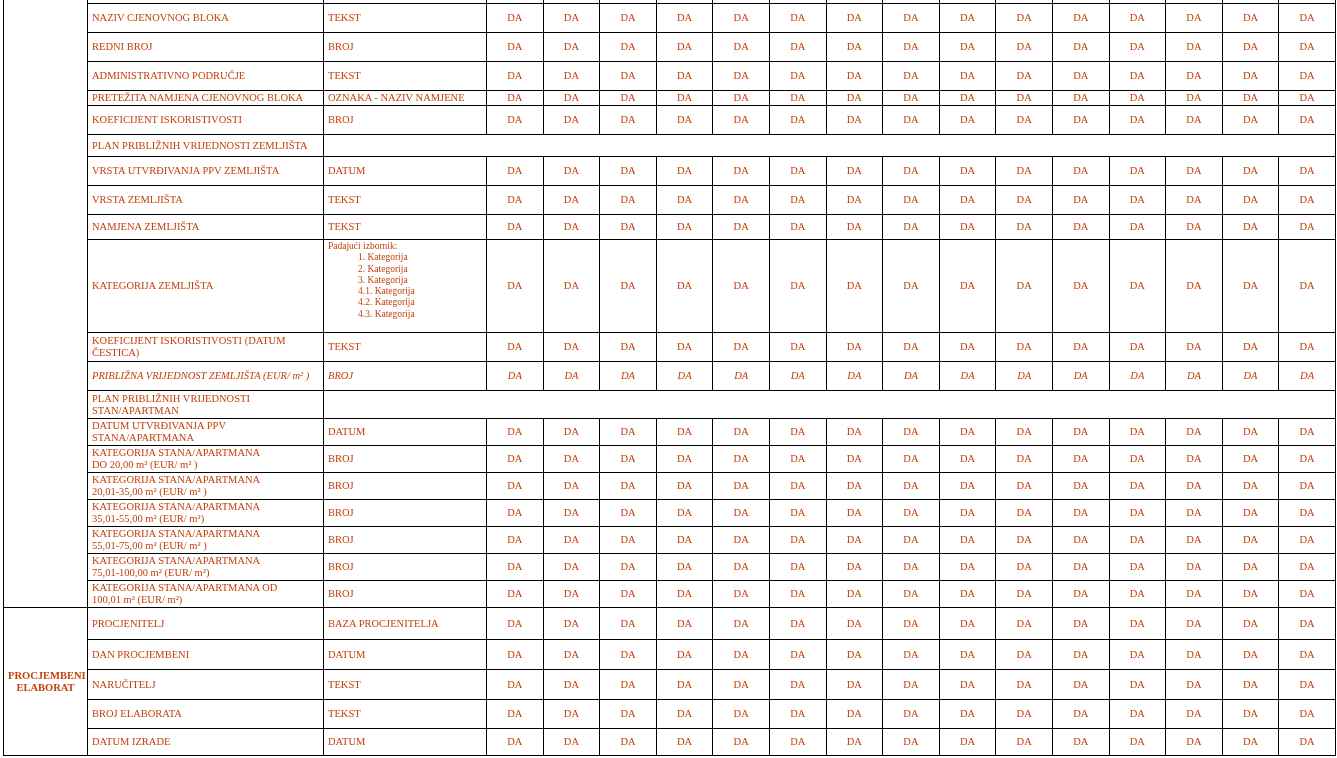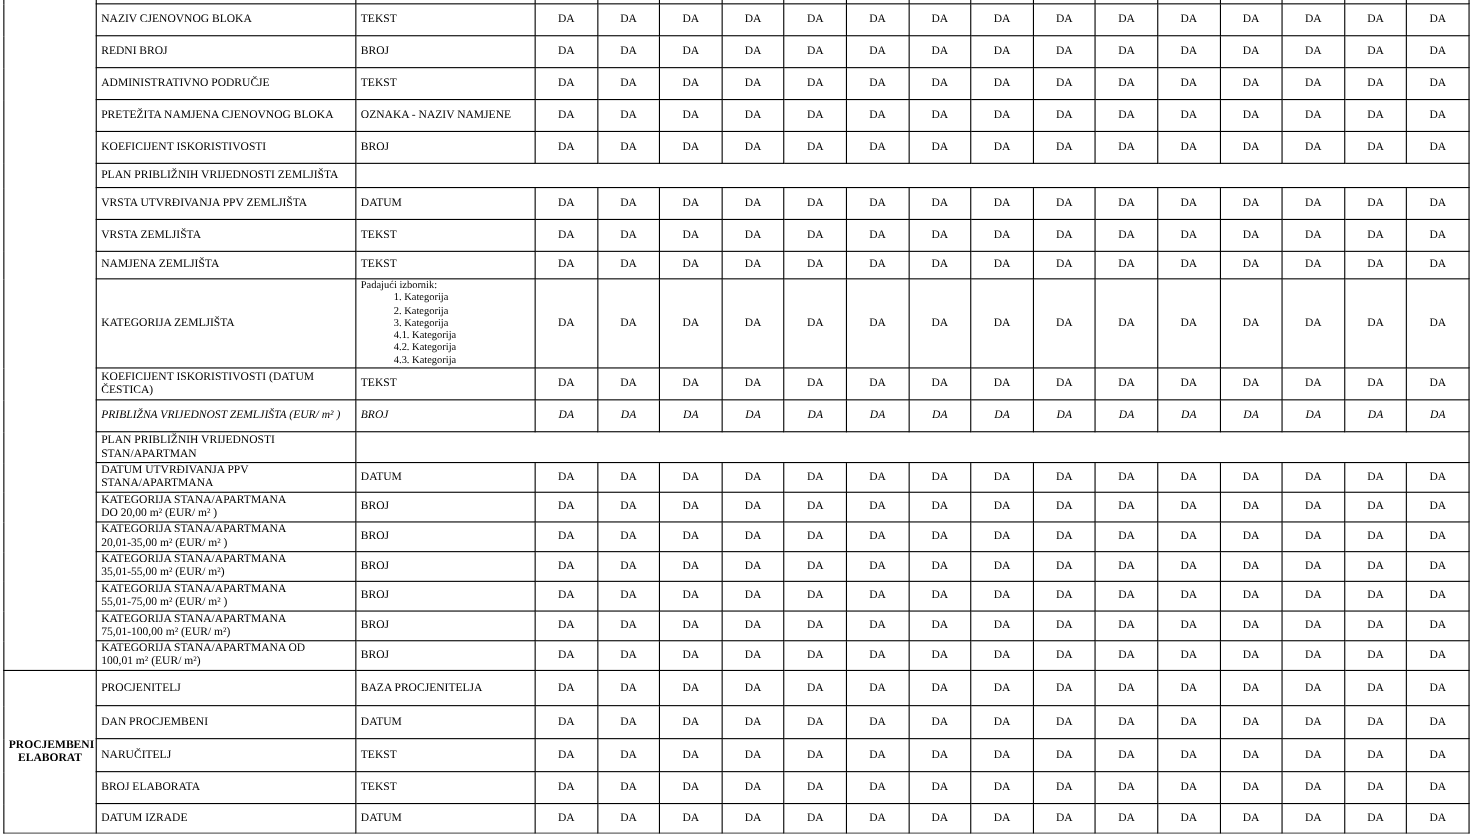--- a/index.html
+++ b/index.html
@@ -2,21 +2,21 @@
 <html><head>
 <meta charset="utf-8">
 <style>
   html,body{margin:0;padding:0;background:#ffffff;}
   .screen{
     position:relative;
     width:1337px;height:758px;
     background:#ffffff;
     overflow:hidden;
     font-family:"Liberation Serif","DejaVu Serif",serif;
-    color:#000000;
+    color:#c2410c;
   }
   table.matrix{
     position:absolute;
     left:3px;top:-22px;
     width:1332px;
     border-collapse:collapse;
     table-layout:fixed;
   }
   table.matrix td{
     border:1px solid #000000;
@@ -30,21 +30,21 @@
   td.lbl{
     text-align:left;
     white-space:pre-line;
     padding:1px 3px 1px 4px;
   }
   td.typ{text-align:left;}
   td.typ.dropdown{
     vertical-align:top;
     font-size:9.5px;
     line-height:11.3px;
-    padding:1px 2px 0 4px;
+    padding:1px 2px 12px 4px;
   }
   td.typ.dropdown .opt{padding-left:30px;}
   td.da{
     text-align:center;
     padding:0;
   }
   td.seccell{padding:0;}
   td.sec-label{
     font-weight:bold;
     text-align:center;
@@ -150,21 +150,21 @@
           <td class="da">DA</td>
           <td class="da">DA</td>
           <td class="da">DA</td>
           <td class="da">DA</td>
           <td class="da">DA</td>
           <td class="da">DA</td>
           <td class="da">DA</td>
           <td class="da">DA</td>
           <td class="da">DA</td>
         </tr>
-        <tr style="height: 29px;">
+        <tr style="height: 15px;">
           <td class="lbl">PRETEŽITA NAMJENA CJENOVNOG BLOKA</td>
           <td class="typ">OZNAKA - NAZIV NAMJENE</td>
           <td class="da">DA</td>
           <td class="da">DA</td>
           <td class="da">DA</td>
           <td class="da">DA</td>
           <td class="da">DA</td>
           <td class="da">DA</td>
           <td class="da">DA</td>
           <td class="da">DA</td>

